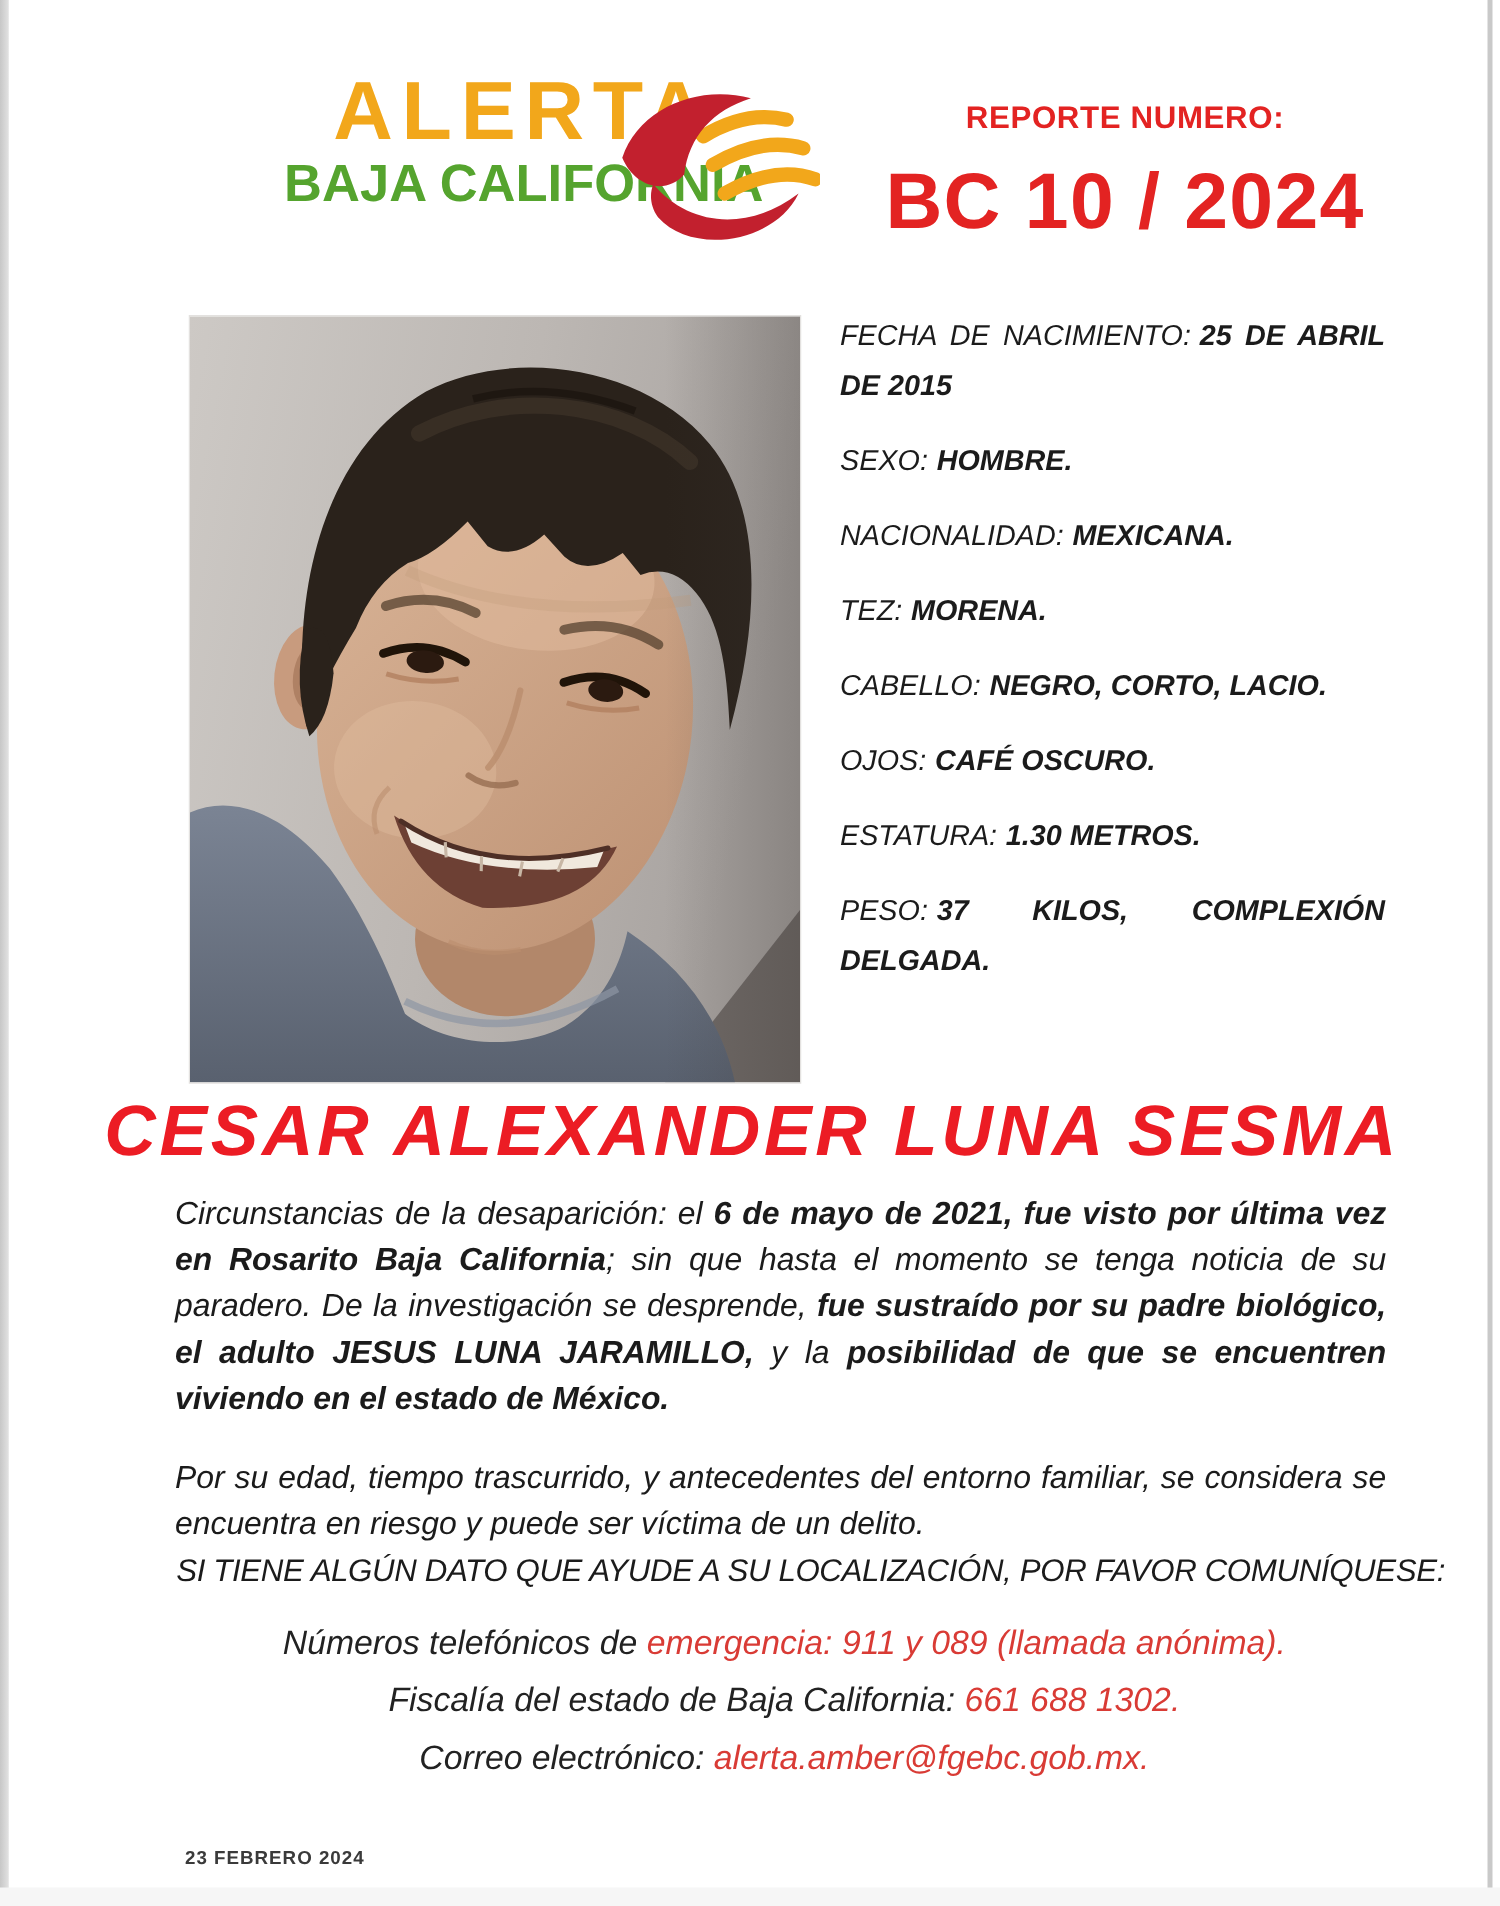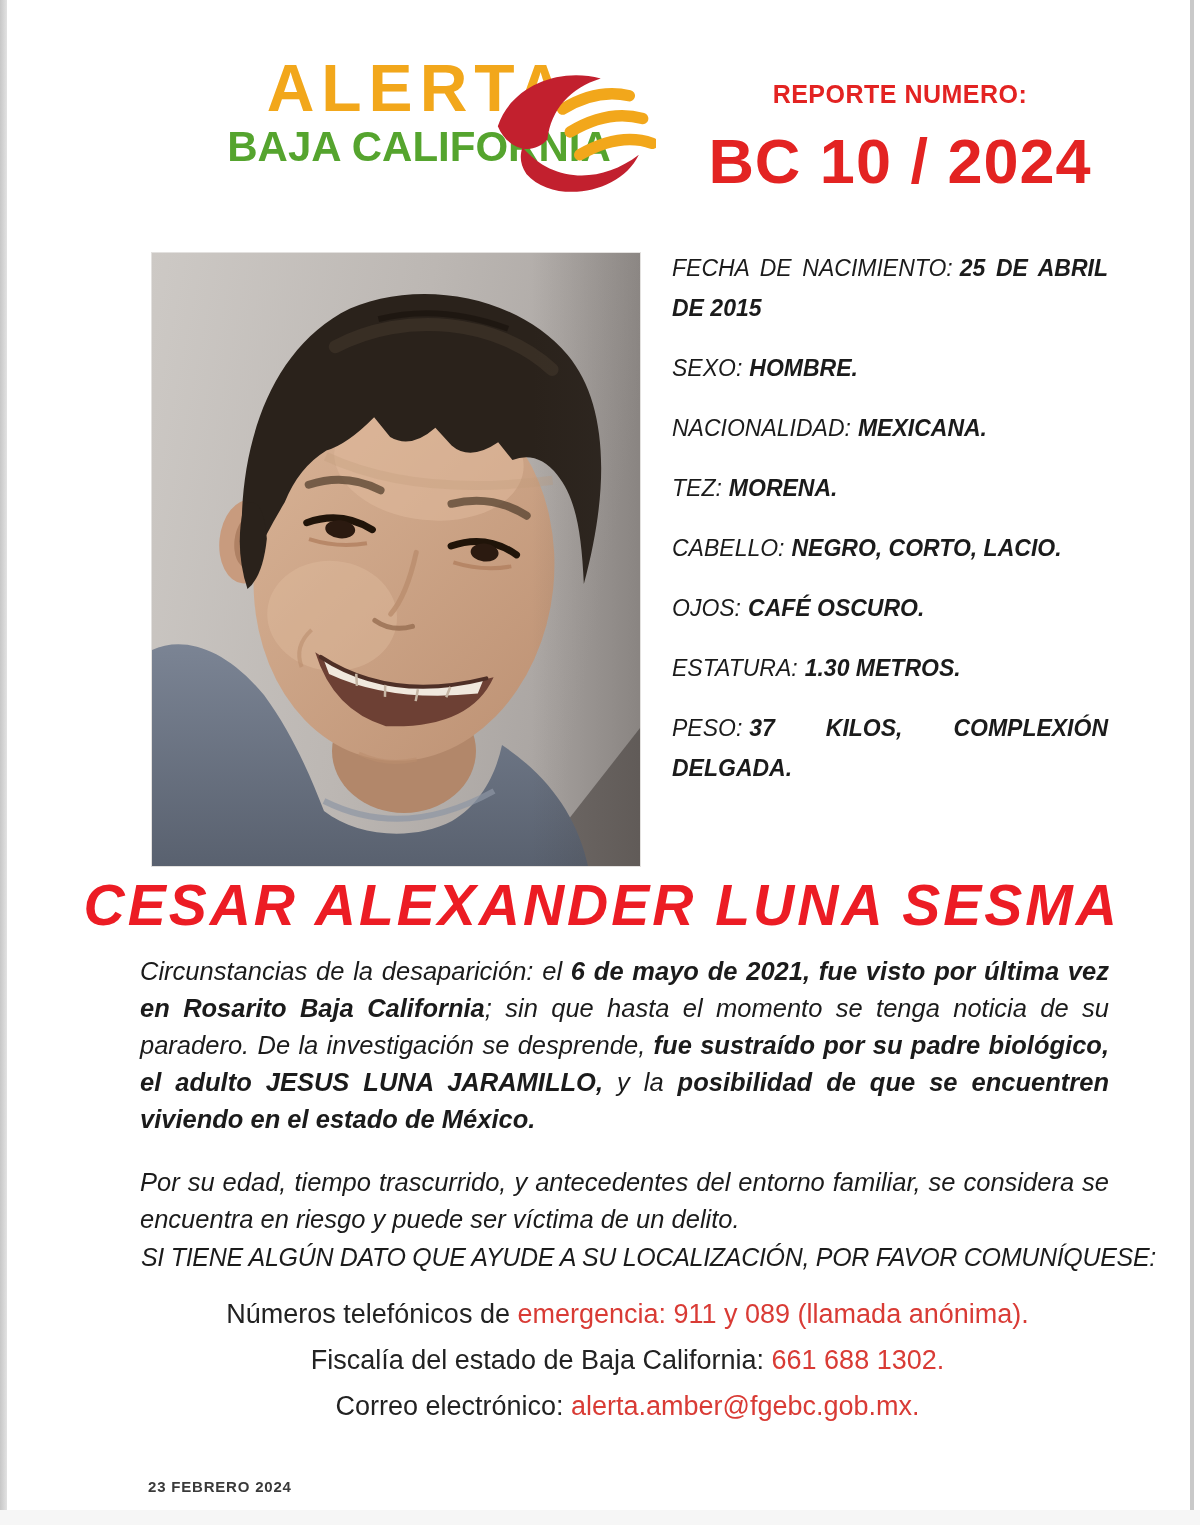--- a/index.html
+++ b/index.html
@@ -55,21 +55,21 @@
           color:var(--body-text,#1B1B1B); }
   .para .b { font-weight:bold; }
   .para1 { top:952px; }
   .para2 { top:1163px; }
   .cta  { position:absolute; left:141px; top:1243px; width:980px; margin:0;
           font-style:italic; font-weight:normal; font-size:25px; letter-spacing:-0.3px;
           white-space:nowrap; color:var(--body-text,#1B1B1B); }
 
   
   .contacts { position:absolute; left:143px; top:1291px; width:969px; text-align:center;
-              font-size:27px; line-height:46px; }
+              font-style:italic; font-size:27px; line-height:46px; }
   .c-black { color:#222222; }
   .c-red   { color:var(--contact-red,#D93B35); }
 
   
   .footer-date { position:absolute; left:148px; top:1478px; font-size:15px;
                  font-weight:bold; letter-spacing:0.8px; color:#3a3a3a; }
 </style>
 </head>
 <body>
 

